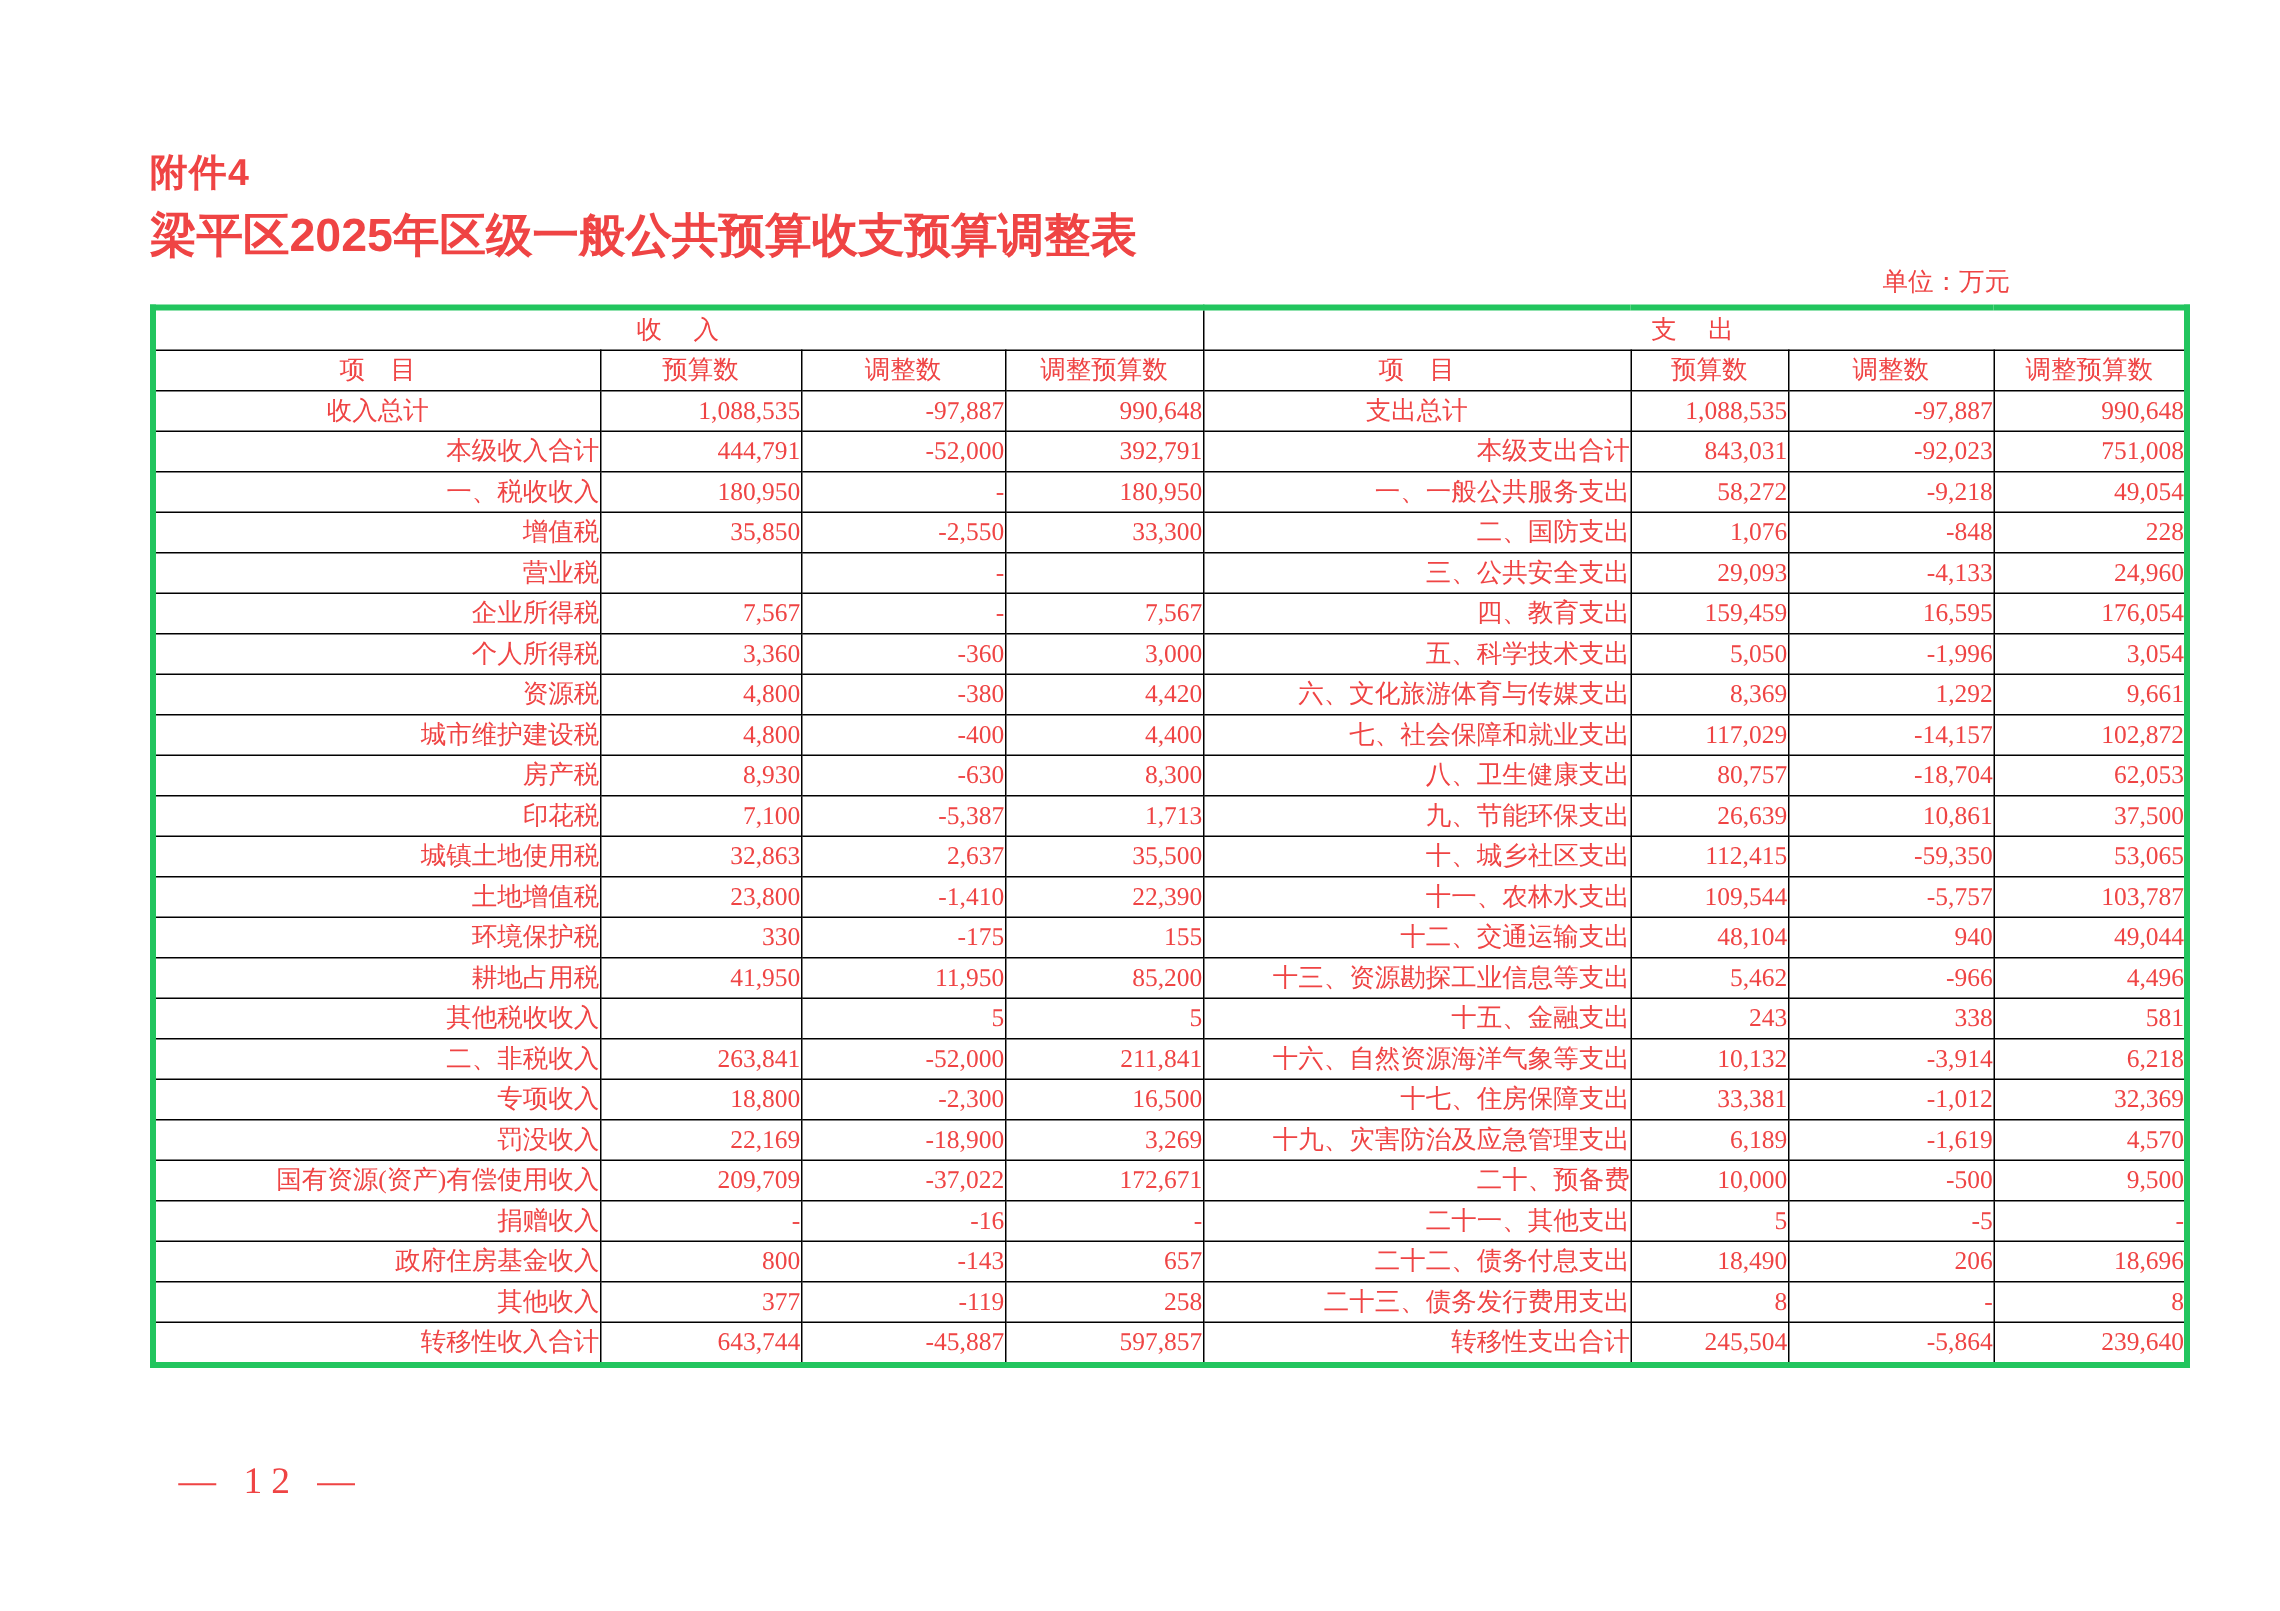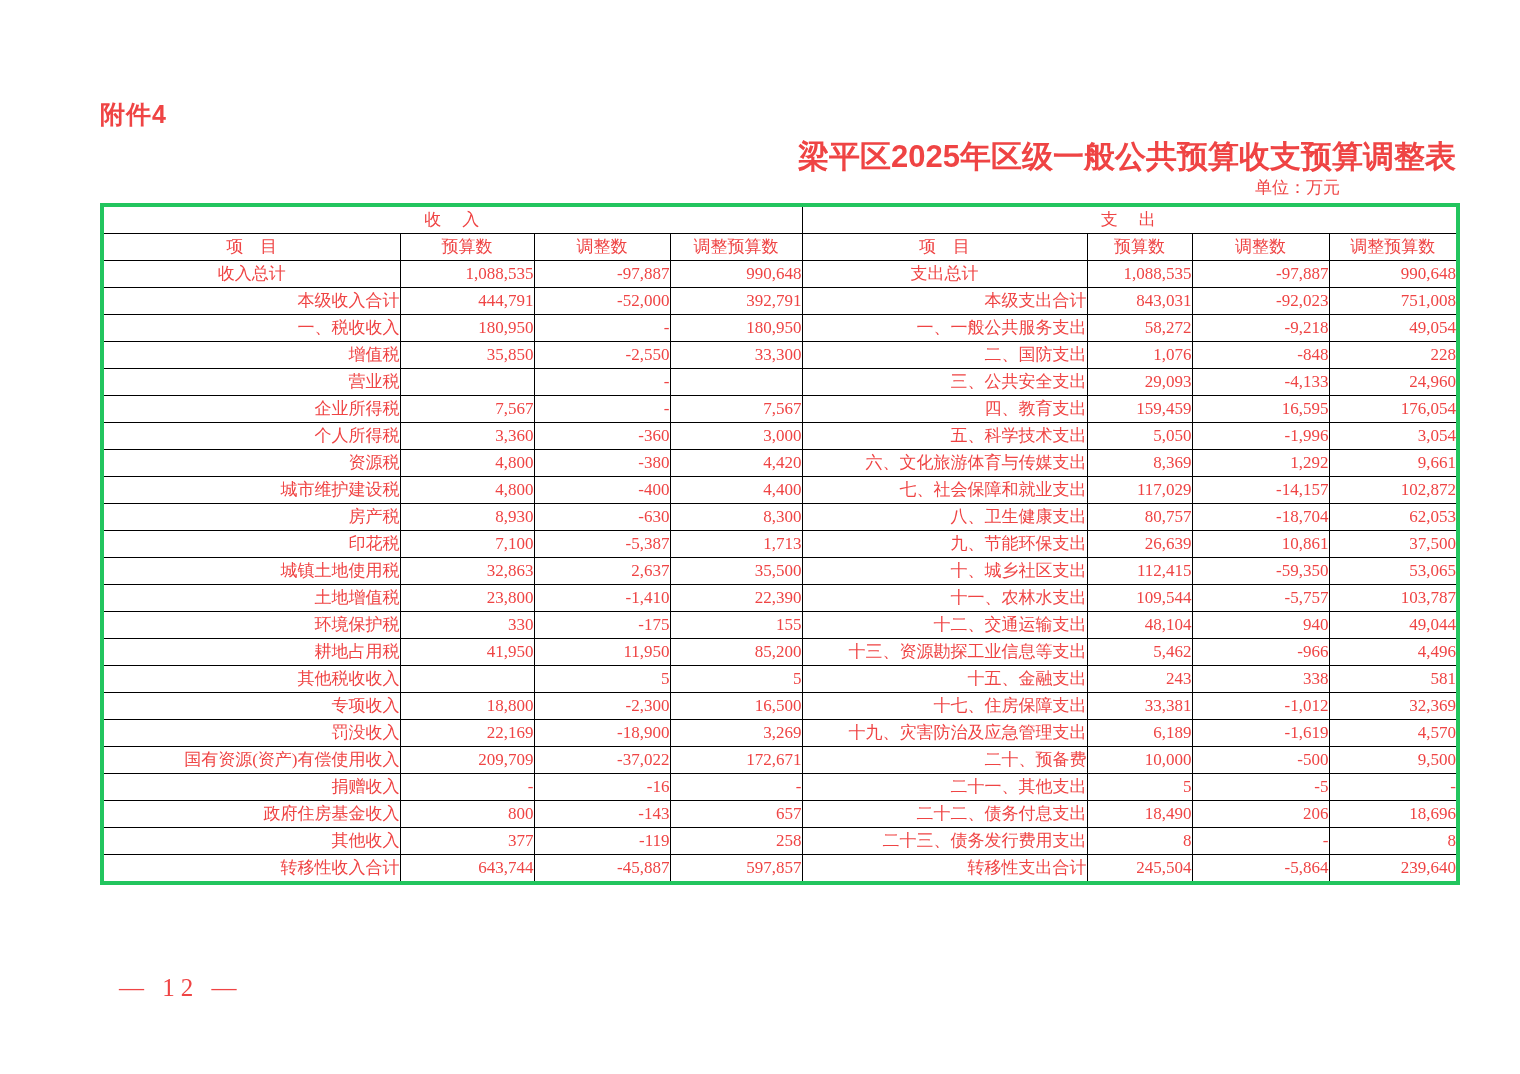--- a/index.html
+++ b/index.html
@@ -18,21 +18,21 @@
     font-family: "Liberation Sans", sans-serif;
     font-size: 25px;
     font-weight: bold;
     letter-spacing: 1px;
   }
   .title {
     position: absolute;
     left: 100px;
     width: 1356px;
     top: 136px;
-    text-align: right;
+    text-align: left;
     font-family: "Liberation Sans", sans-serif;
     font-size: 31px;
     font-weight: bold;
   }
   .unit {
     position: absolute;
     right: 180px;
     top: 176px;
     font-size: 17px;
   }
@@ -265,20 +265,30 @@
           <td class="lbl ind1">其他税收收入</td>
           <td class="num"></td>
           <td class="num">5</td>
           <td class="num">5</td>
           <td class="lbl ind2">十五、金融支出</td>
           <td class="num">243</td>
           <td class="num">338</td>
           <td class="num">581</td>
         </tr>
         <tr>
+          <td class="lbl ind0">二、非税收入</td>
+          <td class="num b">263,841</td>
+          <td class="num b">-52,000</td>
+          <td class="num b">211,841</td>
+          <td class="lbl ind2">十六、自然资源海洋气象等支出</td>
+          <td class="num">10,132</td>
+          <td class="num">-3,914</td>
+          <td class="num">6,218</td>
+        </tr>
+        <tr>
           <td class="lbl ind1">专项收入</td>
           <td class="num">18,800</td>
           <td class="num">-2,300</td>
           <td class="num">16,500</td>
           <td class="lbl ind2">十七、住房保障支出</td>
           <td class="num">33,381</td>
           <td class="num">-1,012</td>
           <td class="num">32,369</td>
         </tr>
         <tr>

